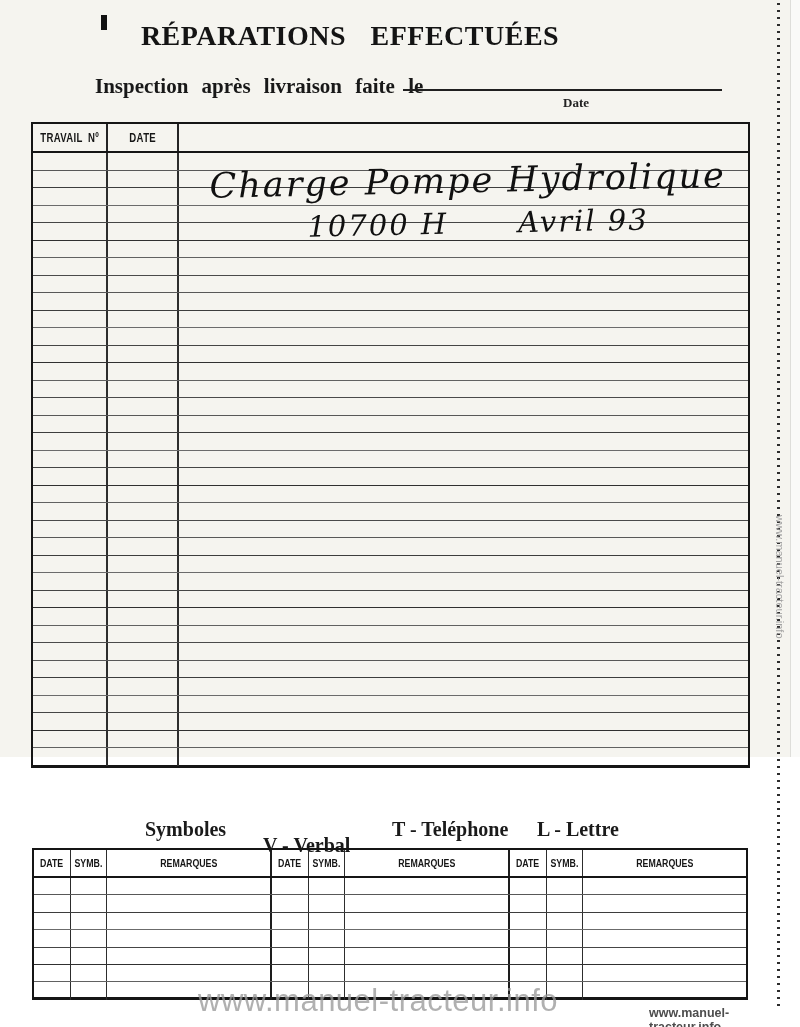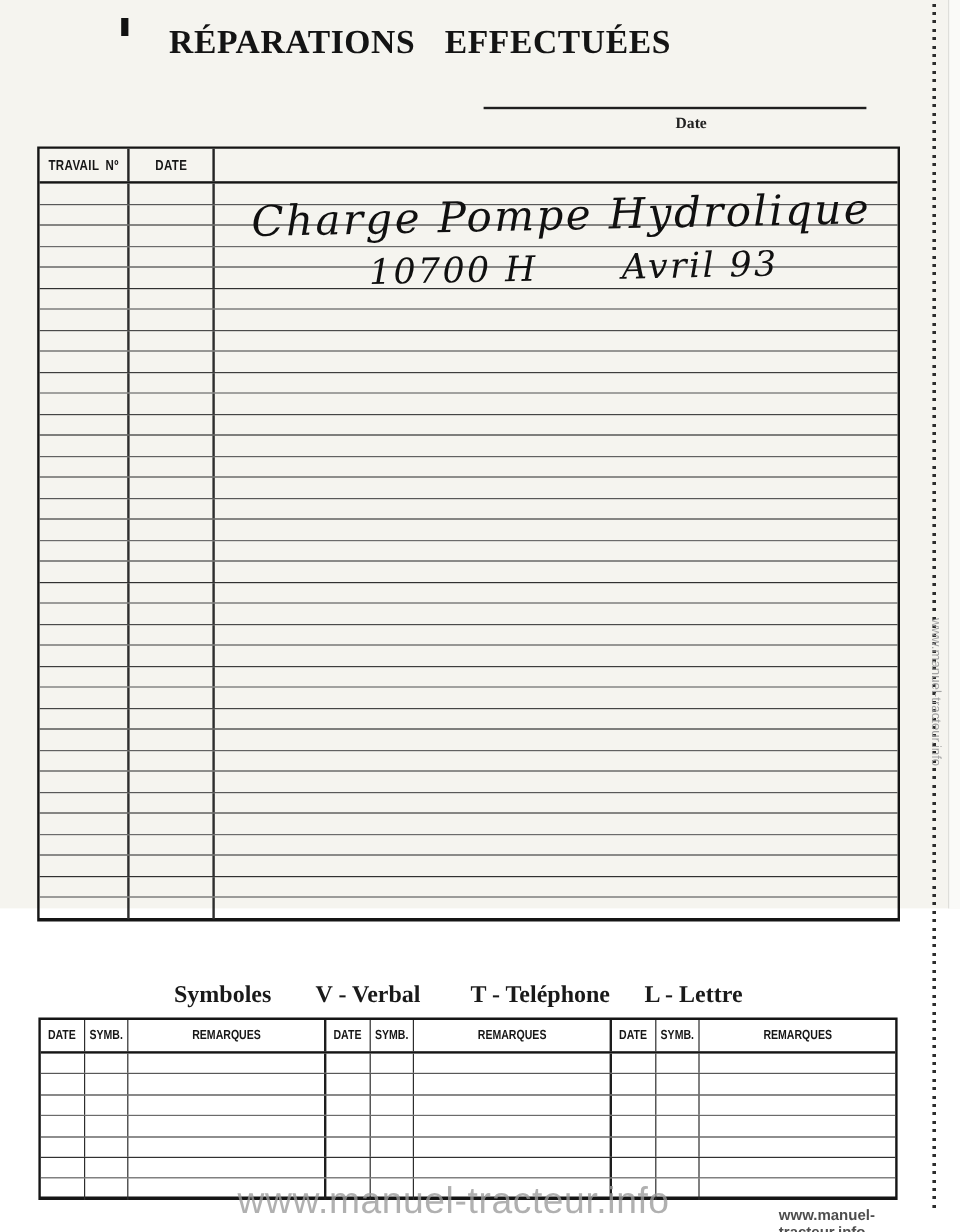--- a/index.html
+++ b/index.html
@@ -70,21 +70,21 @@
   .hw-line2 { position:absolute; left:279px; top:84px; font-size:29px; letter-spacing:2px; white-space:nowrap; }
   .hw-line2 .hw-month { margin-left:70px; }
 
   
   .rel-title {
     position:absolute; top:783px; left:0; width:696px; text-align:center;
     font-size:26px; font-weight:bold; word-spacing:13px; color:#141414;
   }
   .legend-item { position:absolute; top:818px; font-size:20px; font-weight:bold; color:#1a1a1a; }
   .legend-0 { left:145px; }
-  .legend-1 { left:263px; }
+  .legend-1 { left:263px;margin-top:16px; }
   .legend-2 { left:392px; }
   .legend-3 { left:537px; }
 
   .rel-table {
     position:absolute; left:32px; top:848px; width:716px; height:152px;
     border:2px solid #151515; border-bottom-width:3px;
   }
   .relh { display:flex; height:28px; border-bottom:2px solid #151515; }
   .relh .hc { display:flex; align-items:center; justify-content:center; font-size:11px; }
   .rrow { display:flex; height:17.4px; }
@@ -113,20 +113,21 @@
 </style>
 </head>
 <body>
 
 <div class="page">
 
   <div class="scan-mark"></div>
 
   <div class="title">RÉPARATIONS  EFFECTUÉES</div>
 
+  <span class="inspection-label">Inspection après livraison faite le</span>
   <span class="inspection-rule"></span>
   <div class="date-caption">Date</div>
 
   <div class="repairs-table">
     <div class="rt-header">
       <div class="rt-hcell c1">
         <span class="cond">TRAVAIL Nº</span>
       </div>
       <div class="rt-hcell c2">
         <span class="cond">DATE</span>

